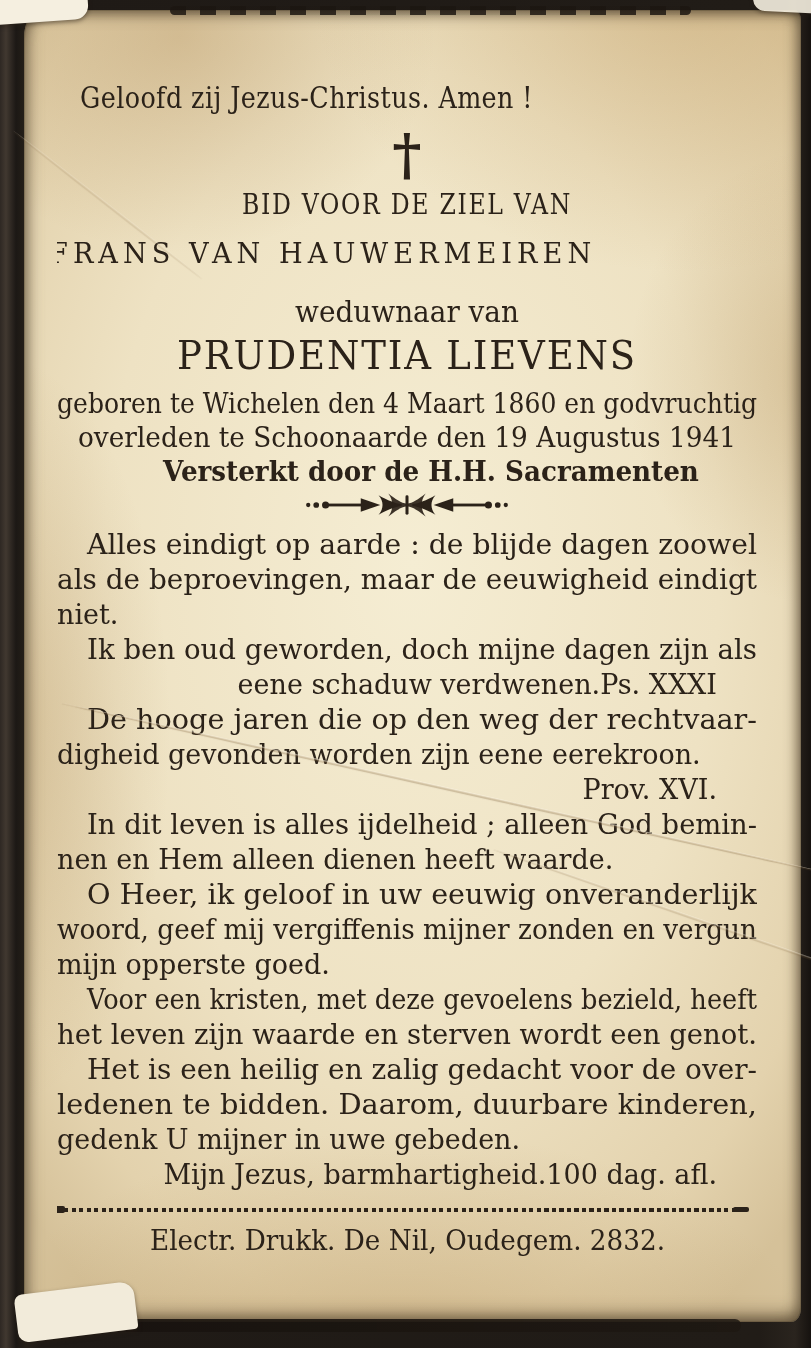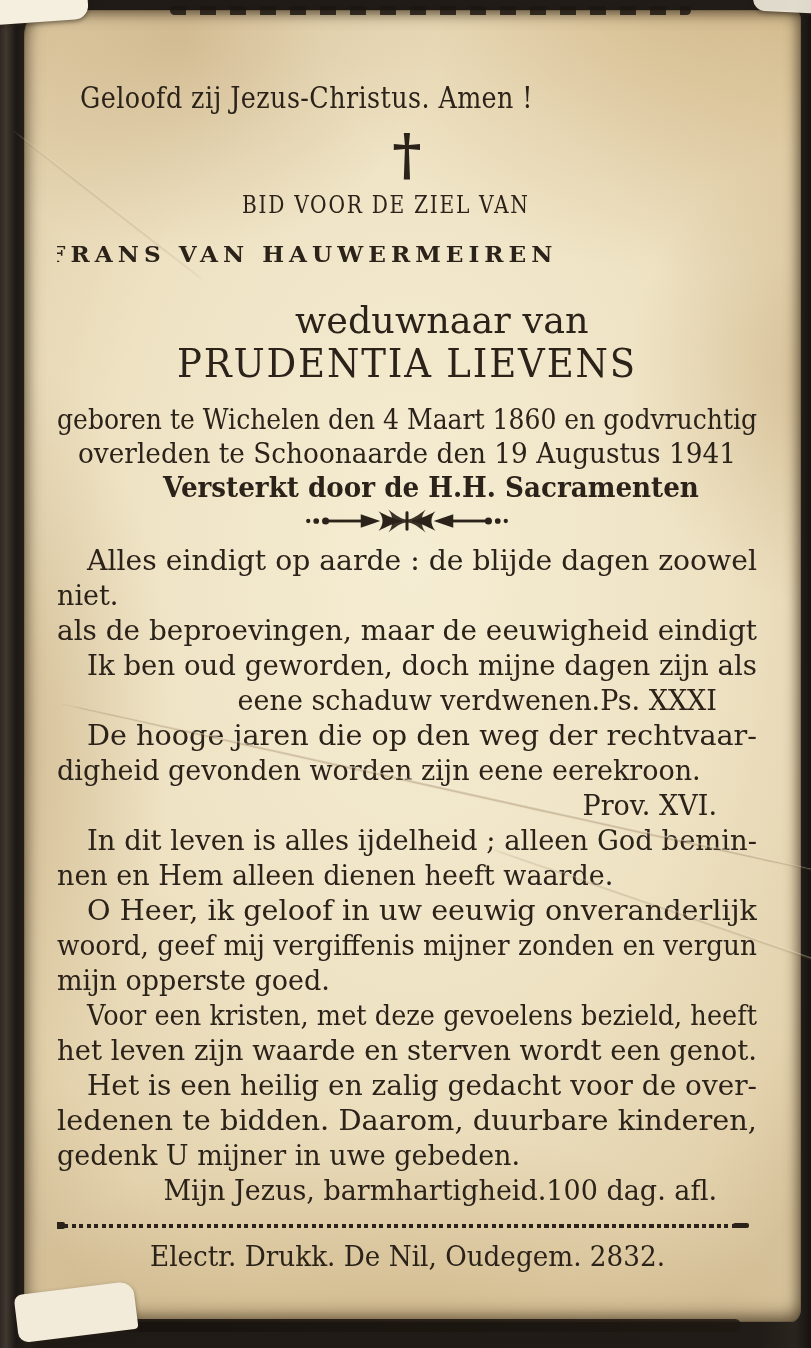--- a/index.html
+++ b/index.html
@@ -30,25 +30,25 @@
     padding-left: 43px;
   }
   .text-col {
     position:absolute; left:33px; right:44px; top:0; bottom:0;
     overflow:hidden; color:var(--ink,#2b2219);
   }
   .fit-span { display:inline-block; white-space:pre; transform-origin:0 50%; }
 
   .blessing { margin-top:73px; padding-left:23px; width:453px; font-size:29px; line-height:31px; letter-spacing:0.5px; }
   .cross    { margin-top:9px;  font-size:56px; line-height:62px; font-weight:bold; text-align:center; }
-  .pray     { margin:4px auto 0 auto; width:330px; font-size:24px; line-height:32px; letter-spacing:2px; }
-  .name     { margin:10px 0 16px -8px; width:716px; font-size:23px; line-height:46px; font-weight:bold; letter-spacing:5px; }
-  .relation { margin:28px auto 0 auto; width:224px; font-size:38px; line-height:30px; }
+  .pray     { margin:4px auto 0 auto; width:330px; font-size:28px; line-height:32px; letter-spacing:2px; }
+  .name     { margin:10px 0 16px -8px; width:716px; font-size:27px; line-height:46px; font-weight:normal; letter-spacing:5px; }
+  .relation { margin:20px auto 0 auto; width:224px; font-size:29px; line-height:30px; }
   .spouse   { margin:6px auto 0 auto;  width:460px; font-size:40px; line-height:44px; letter-spacing:2px; }
-  .dates1   { margin-top:18px; width:700px; font-size:28px; line-height:34px; }
+  .dates1   { margin-top:10px; width:700px; font-size:28px; line-height:34px; }
   .dates2   { margin:0 auto; width:658px; font-size:28px; line-height:34px; }
   .sacr     { margin:0 auto; width:488px; font-size:28px; line-height:34px;font-weight:bold; }
   .ornament { margin-top:3px; height:26px; text-align:center; }
 
   #prayer { margin-top:9px; font-size:27px; line-height:35px; }
   .p-line { height:35px; white-space:nowrap; }
   .p-line.indent { padding-left:30px; }
   .p-line.has-right { display:flex; justify-content:flex-end; padding-right:40px; }
   .p-line .ref { white-space:pre; }
 
@@ -131,22 +131,22 @@
               <path d="M97,0 C106,7 111,10.5 118,11.5 L118,14.5 C111,15.5 106,19 97,26 C103,18 103,8 97,0 Z" opacity="0.92"></path>
             </g>
             <use href="#ol" transform="translate(236,0) scale(-1,1)"></use>
             <rect x="116.3" y="2" width="3.4" height="22" rx="1.6"></rect>
           </g>
         </svg>
       </div>
 
       <div id="prayer">
           <div class="p-line indent"><span class="fit-span" style="transform: scaleX(1.0464);">Alles eindigt op aarde : de blijde dagen zoowel</span></div>
+          <div class="p-line"><span class="fit-span" style="transform: scaleX(1.0336);">als de beproevingen, maar de eeuwigheid eindigt</span></div>
           <div class="p-line"><span class="fit-span">niet.</span></div>
-          <div class="p-line"><span class="fit-span" style="transform: scaleX(1.0336);">als de beproevingen, maar de eeuwigheid eindigt</span></div>
           <div class="p-line indent"><span class="fit-span" style="transform: scaleX(1.0224);">Ik ben oud geworden, doch mijne dagen zijn als</span></div>
           <div class="p-line has-right">
             <span class="fit-span">eene schaduw verdwenen.</span>
             <span class="ref">Ps. XXXI</span>
           </div>
           <div class="p-line indent"><span class="fit-span" style="transform: scaleX(1.0626);">De hooge jaren die op den weg der rechtvaar-</span></div>
           <div class="p-line"><span class="fit-span">digheid gevonden worden zijn eene eerekroon.</span></div>
           <div class="p-line has-right">
             <span class="fit-span"></span>
             <span class="ref">Prov. XVI.</span>

